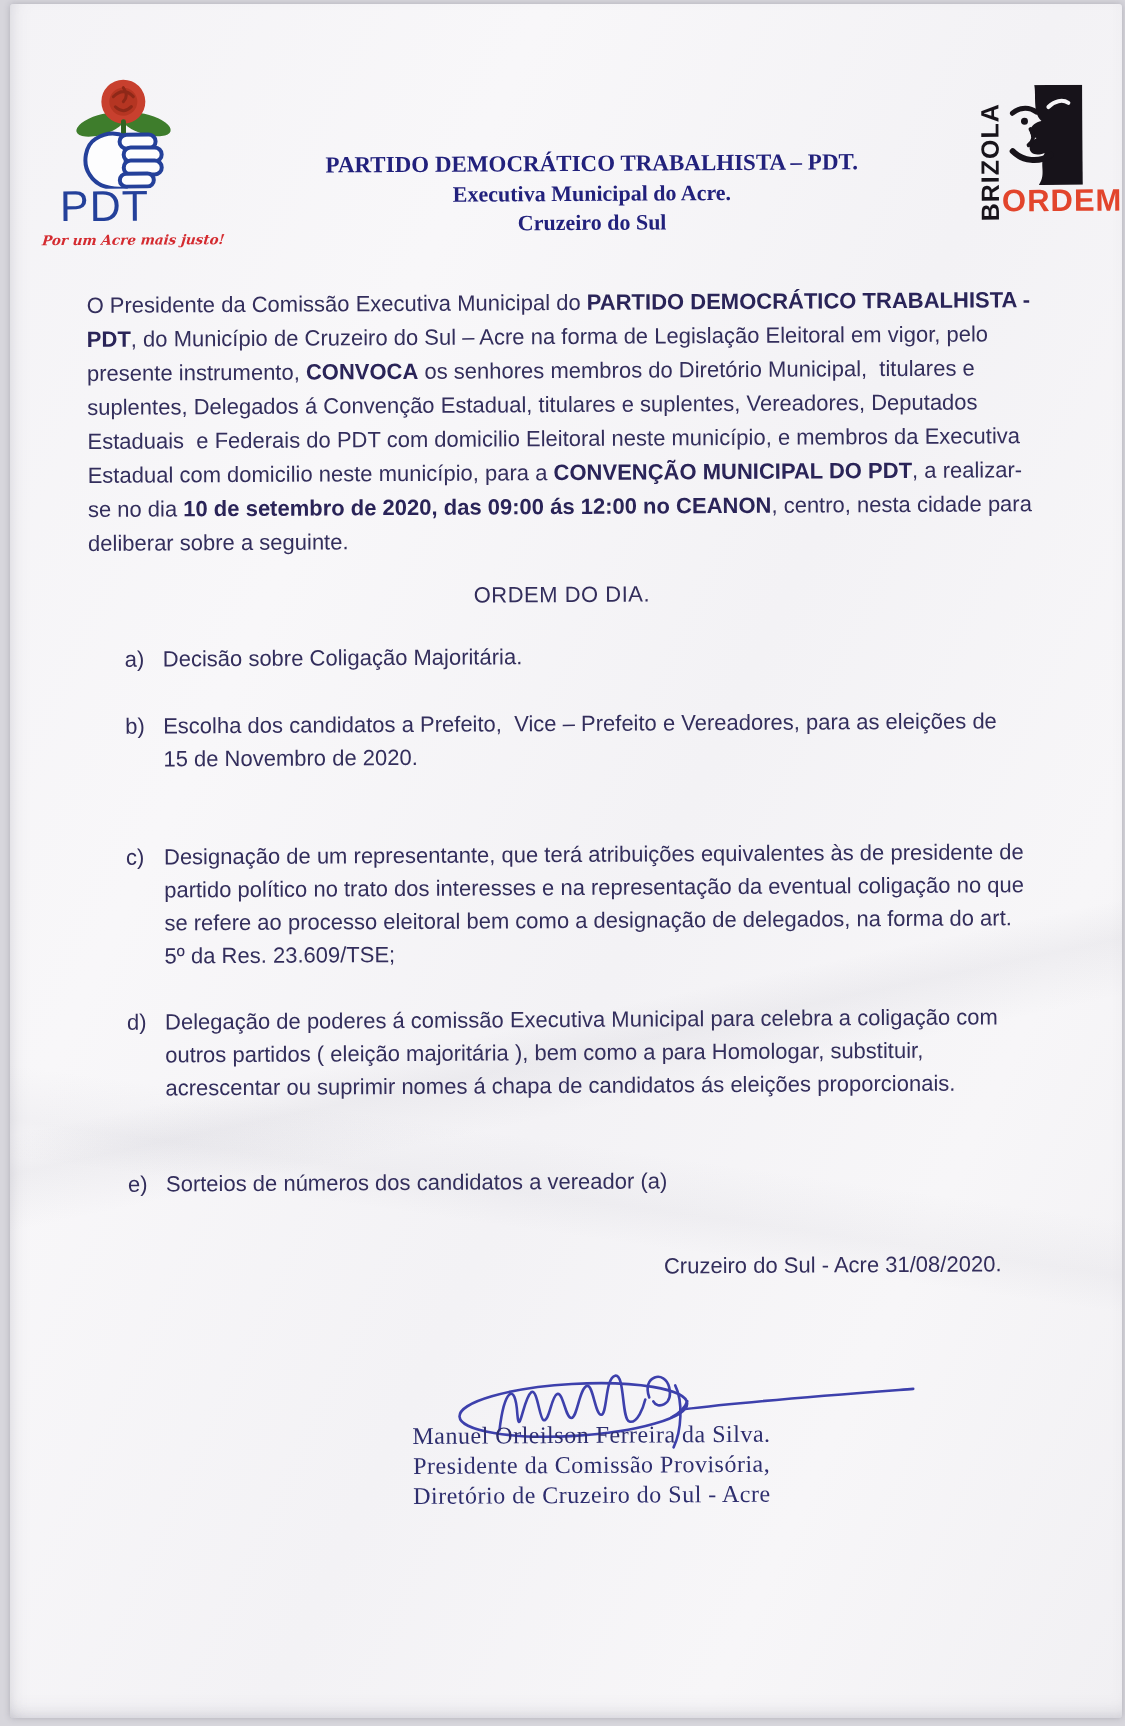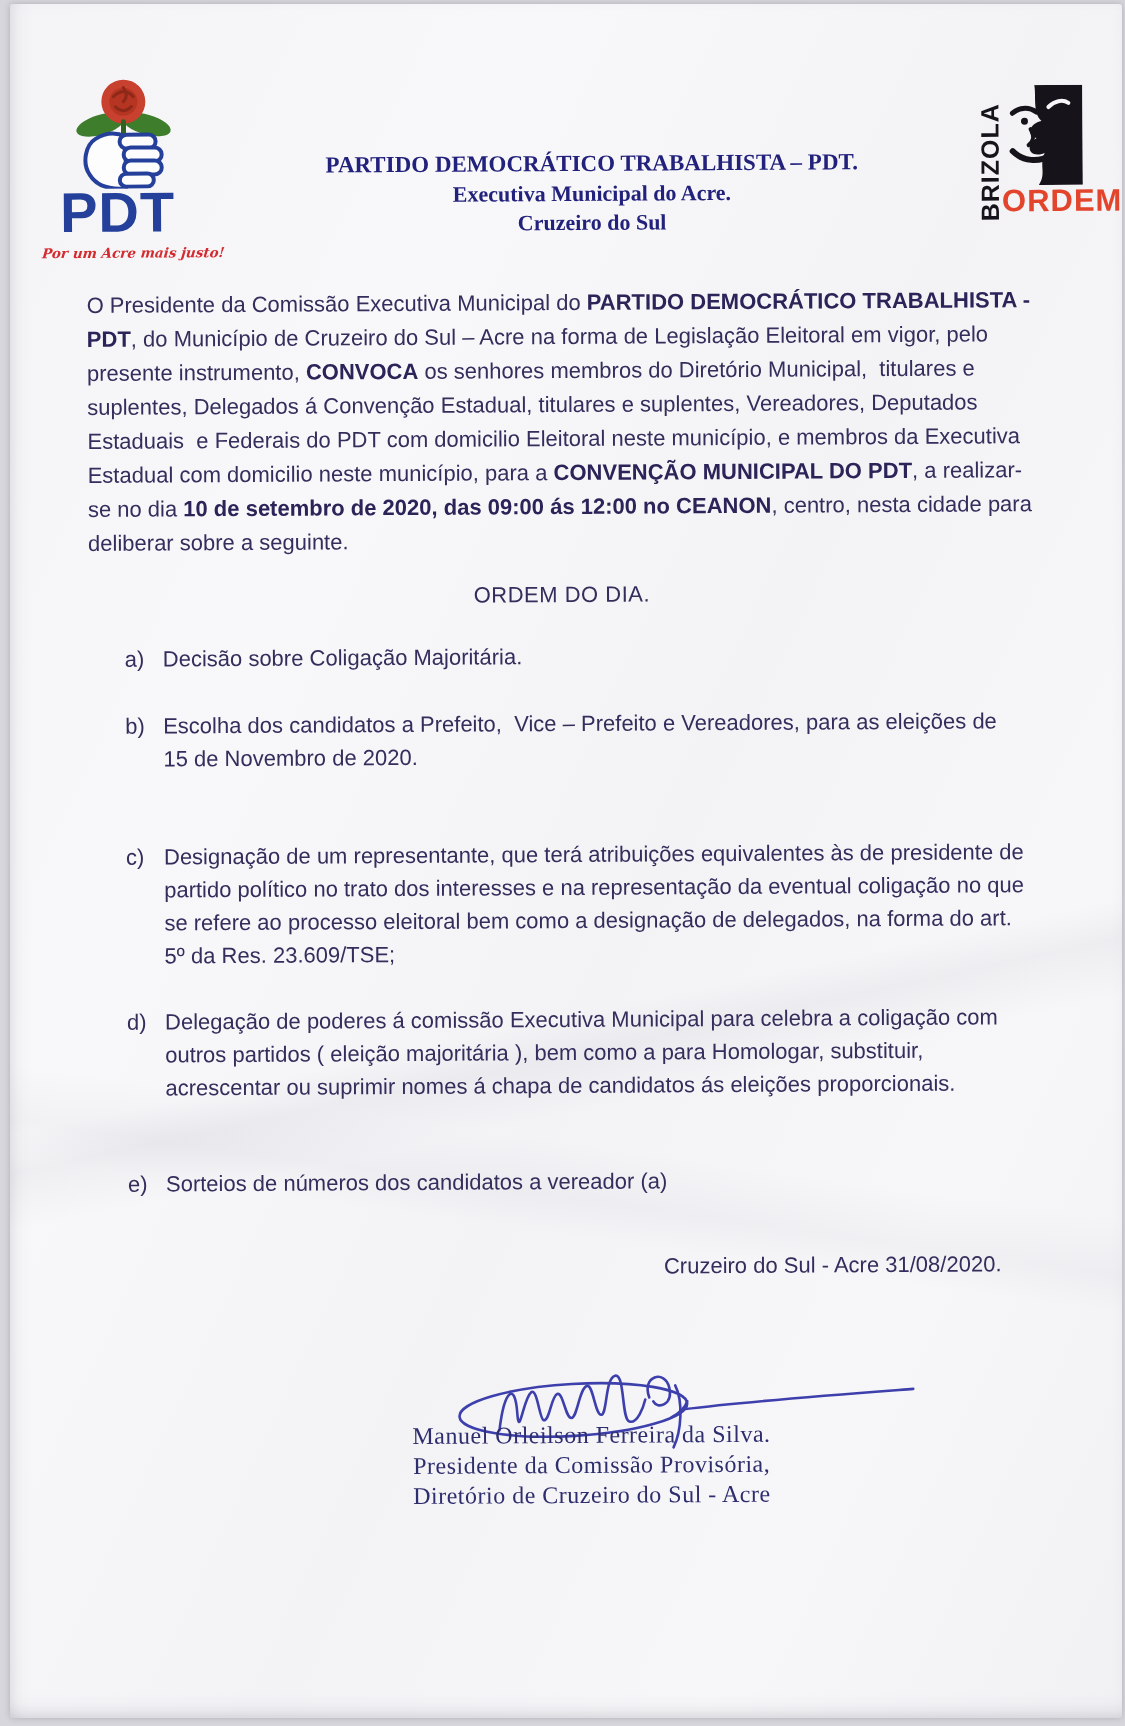--- a/index.html
+++ b/index.html
@@ -21,21 +21,21 @@
     background:linear-gradient(168deg,transparent 58%,rgba(120,120,140,.07) 60%,transparent 63%),
                linear-gradient(8deg,transparent 30%,rgba(120,120,140,.05) 32%,transparent 35%);
   }
   .content{position:absolute;inset:0;transform:rotate(-0.35deg);}
 
   
   .pdt-logo{position:absolute;left:52px;top:74px;width:150px;}
   .pdt-emblem{display:block;margin-left:22px;}
   .pdt-acronym{
     margin-top:-4px;margin-left:12px;
-    font-size:56px;font-weight:bold;letter-spacing:1px;
+    font-size:43px;font-weight:normal;letter-spacing:1px;
     color:#24409a;line-height:1;
   }
   .pdt-tagline{
     margin-top:4px;margin-left:-6px;width:170px;
     font-family:"DejaVu Serif", serif;font-style:italic;font-weight:bold;
     font-size:13.5px;color:#d42b30;white-space:nowrap;transform:skewX(-6deg);
   }
 
   
   .org-header{

